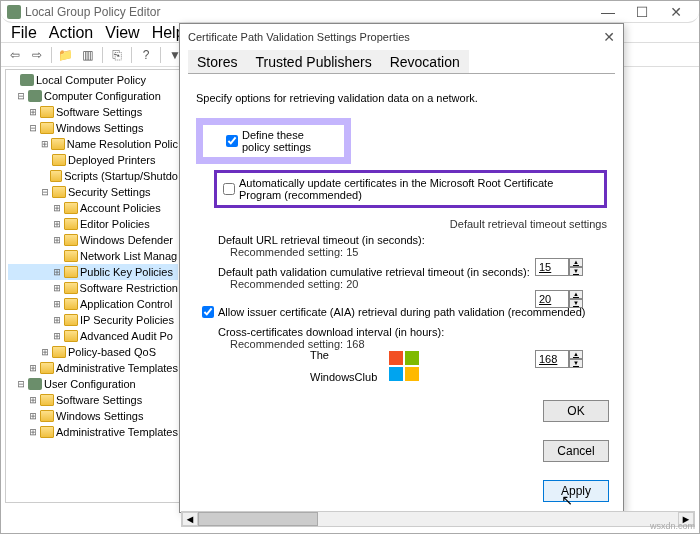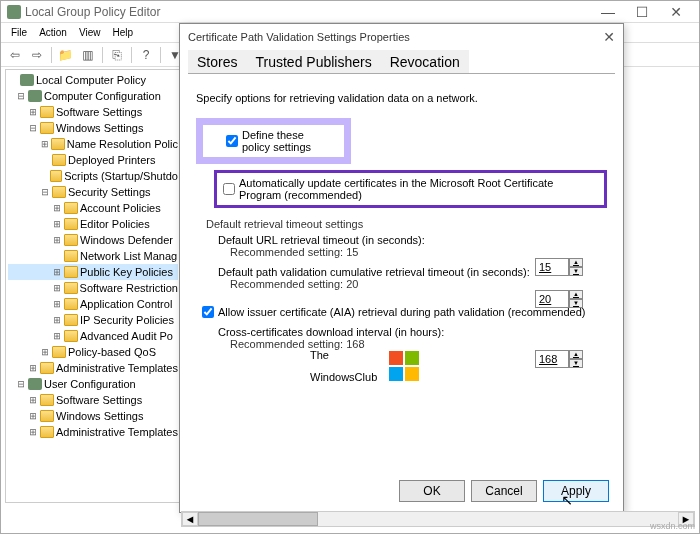--- a/index.html
+++ b/index.html
@@ -1,25 +1,25 @@
 <!DOCTYPE html>
 <html><head>
 <meta charset="utf-8">
 <style>
 * { box-sizing: border-box; margin: 0; padding: 0; font-family: 'Segoe UI', Tahoma, sans-serif; font-size: 11px; }
 body { background: #fff; width: 700px; height: 534px; overflow: hidden; position: relative; }
 
 .main-window { width: 700px; height: 534px; border: 1px solid #aaa; position: relative; background: #fff; }
-.titlebar { height: 22px; background: #fff; border-bottom: 1px solid #ddd; display: flex; align-items: center; padding: 0 6px; color: #666; }
+.titlebar { height: 22px; background: #fff; border-bottom: 1px solid #ddd; display: flex; align-items: center; padding: 0 6px; color: #666; border-radius: 11px; }
 .titlebar .icon { width: 14px; height: 14px; margin-right: 4px; background: #6b8e6b; border-radius: 2px; }
 .titlebar .title { flex: 1; font-size: 12px; }
 .titlebar .ctl { width: 34px; text-align: center; font-size: 14px; color: #555; }
 
 .menubar { height: 20px; border-bottom: 1px solid #ddd; display: flex; align-items: center; padding: 0 4px; }
-.menubar span { padding: 0 6px; font-size: 10px; }
+.menubar span { padding: 0 6px; font-size: 16px; }
 
 .toolbar { height: 24px; border-bottom: 1px solid #ddd; display: flex; align-items: center; padding: 0 4px; gap: 2px; }
 .tbtn { width: 20px; height: 20px; border: 1px solid transparent; display: flex; align-items: center; justify-content: center; font-size: 12px; color: #555; }
 .tbtn.folder { color: #d4a017; }
 .tsep { width: 1px; height: 16px; background: #ccc; margin: 0 2px; }
 
 .tree { position: absolute; top: 68px; left: 4px; width: 176px; bottom: 30px; overflow: hidden; border: 1px solid #ccc; padding: 2px; background: #fff; }
 .tree-row { display: flex; align-items: center; height: 16px; white-space: nowrap; }
 .tree-row .tw { width: 10px; text-align: center; color: #666; font-size: 9px; }
 .tree-row .ic { width: 14px; height: 12px; margin: 0 2px; }
@@ -35,35 +35,35 @@
 .tabs { display: flex; margin: 0 8px; border-bottom: 1px solid #aaa; }
 .tab { padding: 3px 8px; font-size: 14px; border: 1px solid transparent; border-bottom: none; background: #f0f0f0; }
 .tab.active { background: #fff; border-color: #aaa; position: relative; top: 1px; }
 
 .panel { padding: 12px 16px; position: relative; }
 .desc { margin: 6px 0 14px; }
 .hl1 { border: 7px solid #c4b5fd; padding: 4px 23px; width: 155px; margin-bottom: 4px; }
 .hl2 { border: 3px solid #6b2fbf; padding: 4px 6px; margin: 6px 0 2px 18px; }
 .chk { display: flex; align-items: center; gap: 4px; }
 .chk input { width: 12px; height: 12px; }
-.group-lbl { margin: 10px 0 3px 10px; color: #333; }
+.group-lbl { margin: 10px 0 3px 10px; color: #333; text-align: right; }
 .setting { margin: 4px 0 0 22px; }
 .setting .hint { margin-left: 12px; color: #333; font-size: 11px; }
 .spinner { position: absolute; right: 24px; width: 48px; display: inline-flex; text-decoration: underline; }
 .spinner input { width: 34px; height: 18px; border: 1px solid #888; padding: 0 3px; font-size: 11px; }
 .spinner .ud { width: 14px; display: flex; flex-direction: column; }
 .spinner .ud div { height: 9px; border: 1px solid #888; background: #eee; font-size: 6px; text-align: center; line-height: 7px; }
 .rowpos { position: relative; height: 28px; }
 
 .logo { position: absolute; left: 130px; top: 320px; display: flex; align-items: center; gap: 12px; }
 .logo .txt { font-size: 22px; line-height: 22px; }
 .logo .sq { display: grid; grid-template: 14px 14px / 14px 14px; gap: 2px; }
 .logo .sq div { width: 14px; height: 14px; }
 
-.btns { position: absolute; bottom: 10px; right: 14px; display: flex; gap: 6px; }
+.btns { position: absolute; bottom: 10px; right: 14px; display: flex; gap: 18px; flex-direction: column; }
 .btns button { width: 66px; height: 22px; border: 1px solid #888; background: #e8e8e8; font-size: 12px; }
 .btns button.apply { border: 1px solid #0078d7; background: #e5f1fb; }
 .cursor { position: absolute; bottom: 4px; right: 50px; font-size: 14px; }
 
 .hscroll { position: absolute; left: 180px; right: 4px; bottom: 6px; height: 16px; border: 1px solid #ccc; background: #f0f0f0; display: flex; }
 .hscroll .ar { width: 16px; text-align: center; border: 1px solid #ccc; }
 .hscroll .th { width: 120px; background: #ccc; border: 1px solid #aaa; }
 .ws { position: absolute; right: 4px; bottom: 2px; font-size: 9px; color: #aaa; }
 </style>
 </head>

